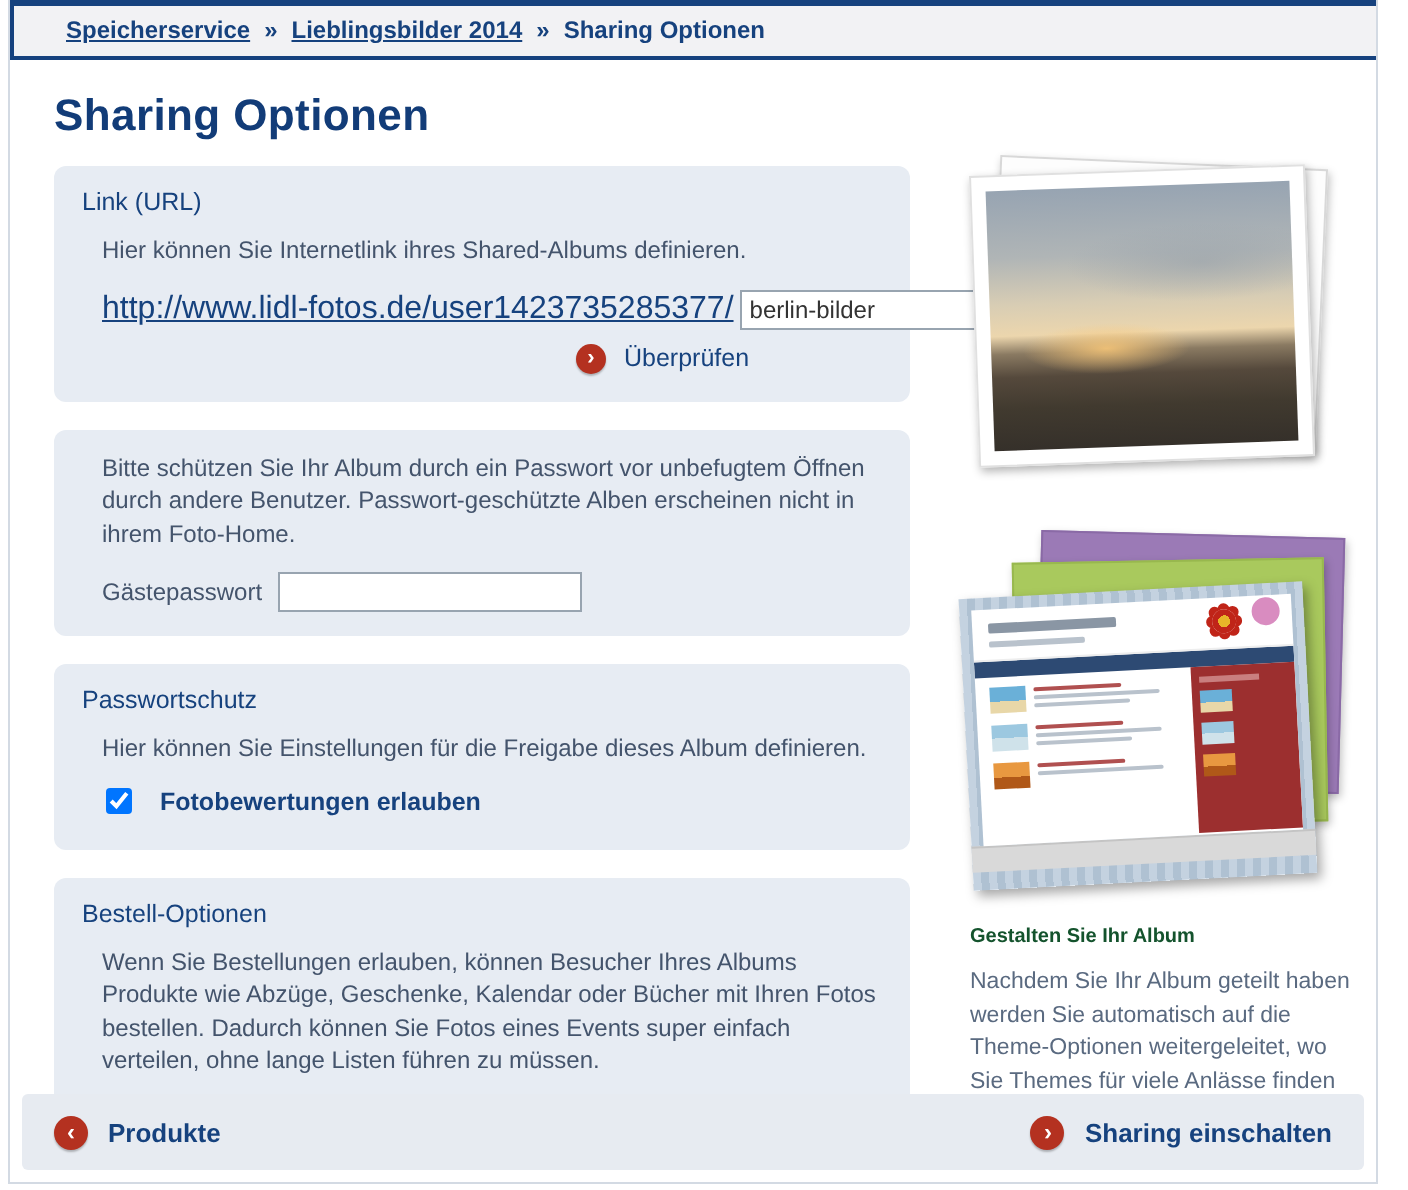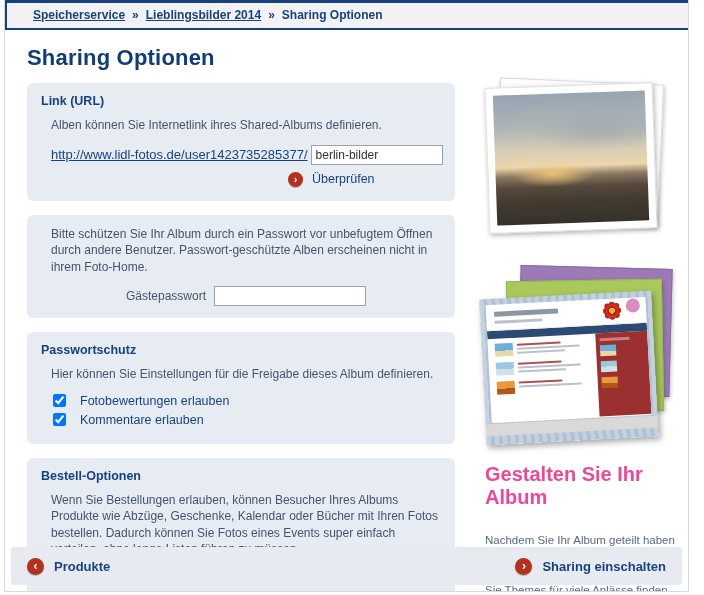--- a/index.html
+++ b/index.html
@@ -17,50 +17,50 @@
 
   .page-title { color:#123c78; font-size:22px; font-weight:bold;
     margin:15px 0 12px 22px; letter-spacing:.2px; }
 
   .columns { display:flex; margin-left:22px; }
   .left-col { width:428px; }
   .right-col { width:200px; margin-left:28px; }
 
   .section-box { background:#e7ecf3; border-radius:6px; padding:11px 14px 12px;
     margin-bottom:14px; }
-  .section-box h3 { font-size:12.5px; font-weight:bold; color:#16427e;
+  .section-box h3 { font-size:12.5px; font-weight:normal; color:#16427e;
     margin-bottom:9px; }
   .section-inner { padding-left:10px; }
   .section-desc { font-size:12px; color:#44546c; line-height:1.38;
     margin-bottom:11px; }
 
   .url-row { display:flex; align-items:center; }
-  .base-url { font-size:13px; color:#16427e; text-decoration:underline;
+  .base-url { font-size:16px; color:#16427e; text-decoration:underline;
     cursor:pointer; white-space:nowrap; }
   .slug-input { width:132px; height:20px; border:1px solid #98a4b0;
     font-size:12px; padding:1px 4px; color:#333; margin-left:3px;
     font-family:"Liberation Sans",sans-serif; background:#fff; }
   .check-row { display:flex; align-items:center; margin:7px 0 2px 237px;
     cursor:pointer; }
   .red-circle { display:inline-flex; align-items:center; justify-content:center;
     width:15px; height:15px; border-radius:50%; background:#b43120;
     color:#fff; font-size:11px; font-weight:bold; line-height:1;
     box-shadow:0 1px 1px rgba(0,0,0,.25); flex:0 0 15px; }
   .red-circle.big { width:17px; height:17px; font-size:12px; flex:0 0 17px; }
   .check-row .btn-label { margin-left:9px; font-size:12.5px; font-weight:normal;
     color:#16427e; }
 
-  .pw-row { display:flex; align-items:center;justify-content:center; }
+  .pw-row { display:flex; align-items:center; }
   .pw-label { font-size:12px; color:#44546c; }
   .pw-input { width:152px; height:20px; border:1px solid #98a4b0;
     margin-left:8px; font-size:12px; padding:1px 4px; background:#fff; }
 
   .cb-row { display:flex; align-items:center; margin:3px 0 5px 2px; }
   .cb-row input { width:13px; height:13px; cursor:pointer; }
-  .cb-row label { margin-left:14px; font-size:12.5px; font-weight:normal;
+  .cb-row label { margin-left:14px; font-size:12.5px; font-weight:bold;
     color:#16427e; cursor:pointer; }
 
   
   .photo-stack { position:relative; width:186px; height:158px; margin-top:-4px; }
   .photo-sheet-back { position:absolute; top:2px; left:14px; width:164px;
     height:142px; background:#fdfdfd; border:1px solid #d8d8d8;
     box-shadow:1px 2px 4px rgba(0,0,0,.25); transform:rotate(2.5deg); }
   .photo-sheet-front { position:absolute; top:6px; left:4px; width:168px;
     height:146px; background:#fff; border:1px solid #e0e0e0; padding:7px;
     box-shadow:1px 2px 5px rgba(0,0,0,.3); transform:rotate(-2deg); }
@@ -111,22 +111,22 @@
   .mini-lines { flex:1; padding-top:1px; }
   .mini-lines .bar { height:2px; margin-bottom:2px; }
   .mini-lines .bar.red { background:#b05050; width:60%; }
   .mini-lines .bar.w80 { width:85%; } .mini-lines .bar.w60 { width:65%; }
   .mini-side { width:52px; background:#9c2f2f; padding:5px 4px; }
   .side-bar { height:3px; background:#c97f7f; width:30px; margin-bottom:4px; }
   .side-thumb { width:16px; height:11px; margin-bottom:5px; }
   .mini-footer { height:13px; background:#d9d9d9; margin:0 -6px;
     border-top:1px solid #c4c4c4; }
 
-  .promo-title { color:#ec4899; font-size:20px; font-weight:bold;
-    margin:16px 0 23px 2px; }
+  .promo-title { color:#14532d; font-size:10px; font-weight:bold;
+    margin:16px 0 9px 2px; }
   .promo-desc { font-size:11.5px; color:#5a6a80; line-height:1.45;
     margin-left:2px; width:192px; }
 
   .footer-bar { position:absolute; left:6px; right:6px; bottom:6px; height:38px;
     background:#e7ebf1; border-radius:3px; display:flex; align-items:center;
     justify-content:space-between; padding:0 16px; }
   .footer-btn { display:flex; align-items:center; cursor:pointer; }
   .footer-btn span.lbl { margin-left:10px; font-size:13px; font-weight:bold;
     color:#16427e; }
 </style>
@@ -141,21 +141,21 @@
   </div>
 
   <h1 class="page-title">Sharing Optionen</h1>
 
   <div class="columns">
     <div class="left-col">
 
       <div class="section-box">
         <h3>Link (URL)</h3>
         <div class="section-inner">
-          <p class="section-desc">Alben können Sie Internetlink ihres Shared-Albums definieren.</p>
+          <p class="section-desc">Hier können Sie Internetlink ihres Shared-Albums definieren.</p>
           <div class="url-row">
             <a class="base-url">http://www.lidl-fotos.de/user1423735285377/</a>
             <input class="slug-input" type="text" value="berlin-bilder" style="">
           </div>
           <div class="check-row">
             <span class="red-circle">›</span>
             <span class="btn-label">Überprüfen</span>
           </div>
         </div>
       </div>
@@ -170,24 +170,20 @@
         </div>
       </div>
 
       <div class="section-box">
         <h3>Passwortschutz</h3>
         <div class="section-inner">
           <p class="section-desc">Hier können Sie Einstellungen für die Freigabe dieses Album definieren.</p>
           <div class="cb-row">
             <input type="checkbox" checked="" style="">
             <label>Fotobewertungen erlauben</label>
-          </div>
-          <div class="cb-row">
-            <input type="checkbox" checked="" style="">
-            <label>Kommentare erlauben</label>
           </div>
         </div>
       </div>
 
       <div class="section-box">
         <h3>Bestell-Optionen</h3>
         <div class="section-inner">
           <p class="section-desc">Wenn Sie Bestellungen erlauben, können Besucher Ihres Albums Produkte wie Abzüge, Geschenke, Kalendar oder Bücher mit Ihren Fotos bestellen. Dadurch können Sie Fotos eines Events super einfach verteilen, ohne lange Listen führen zu müssen.</p>
           <div class="cb-row">
 

